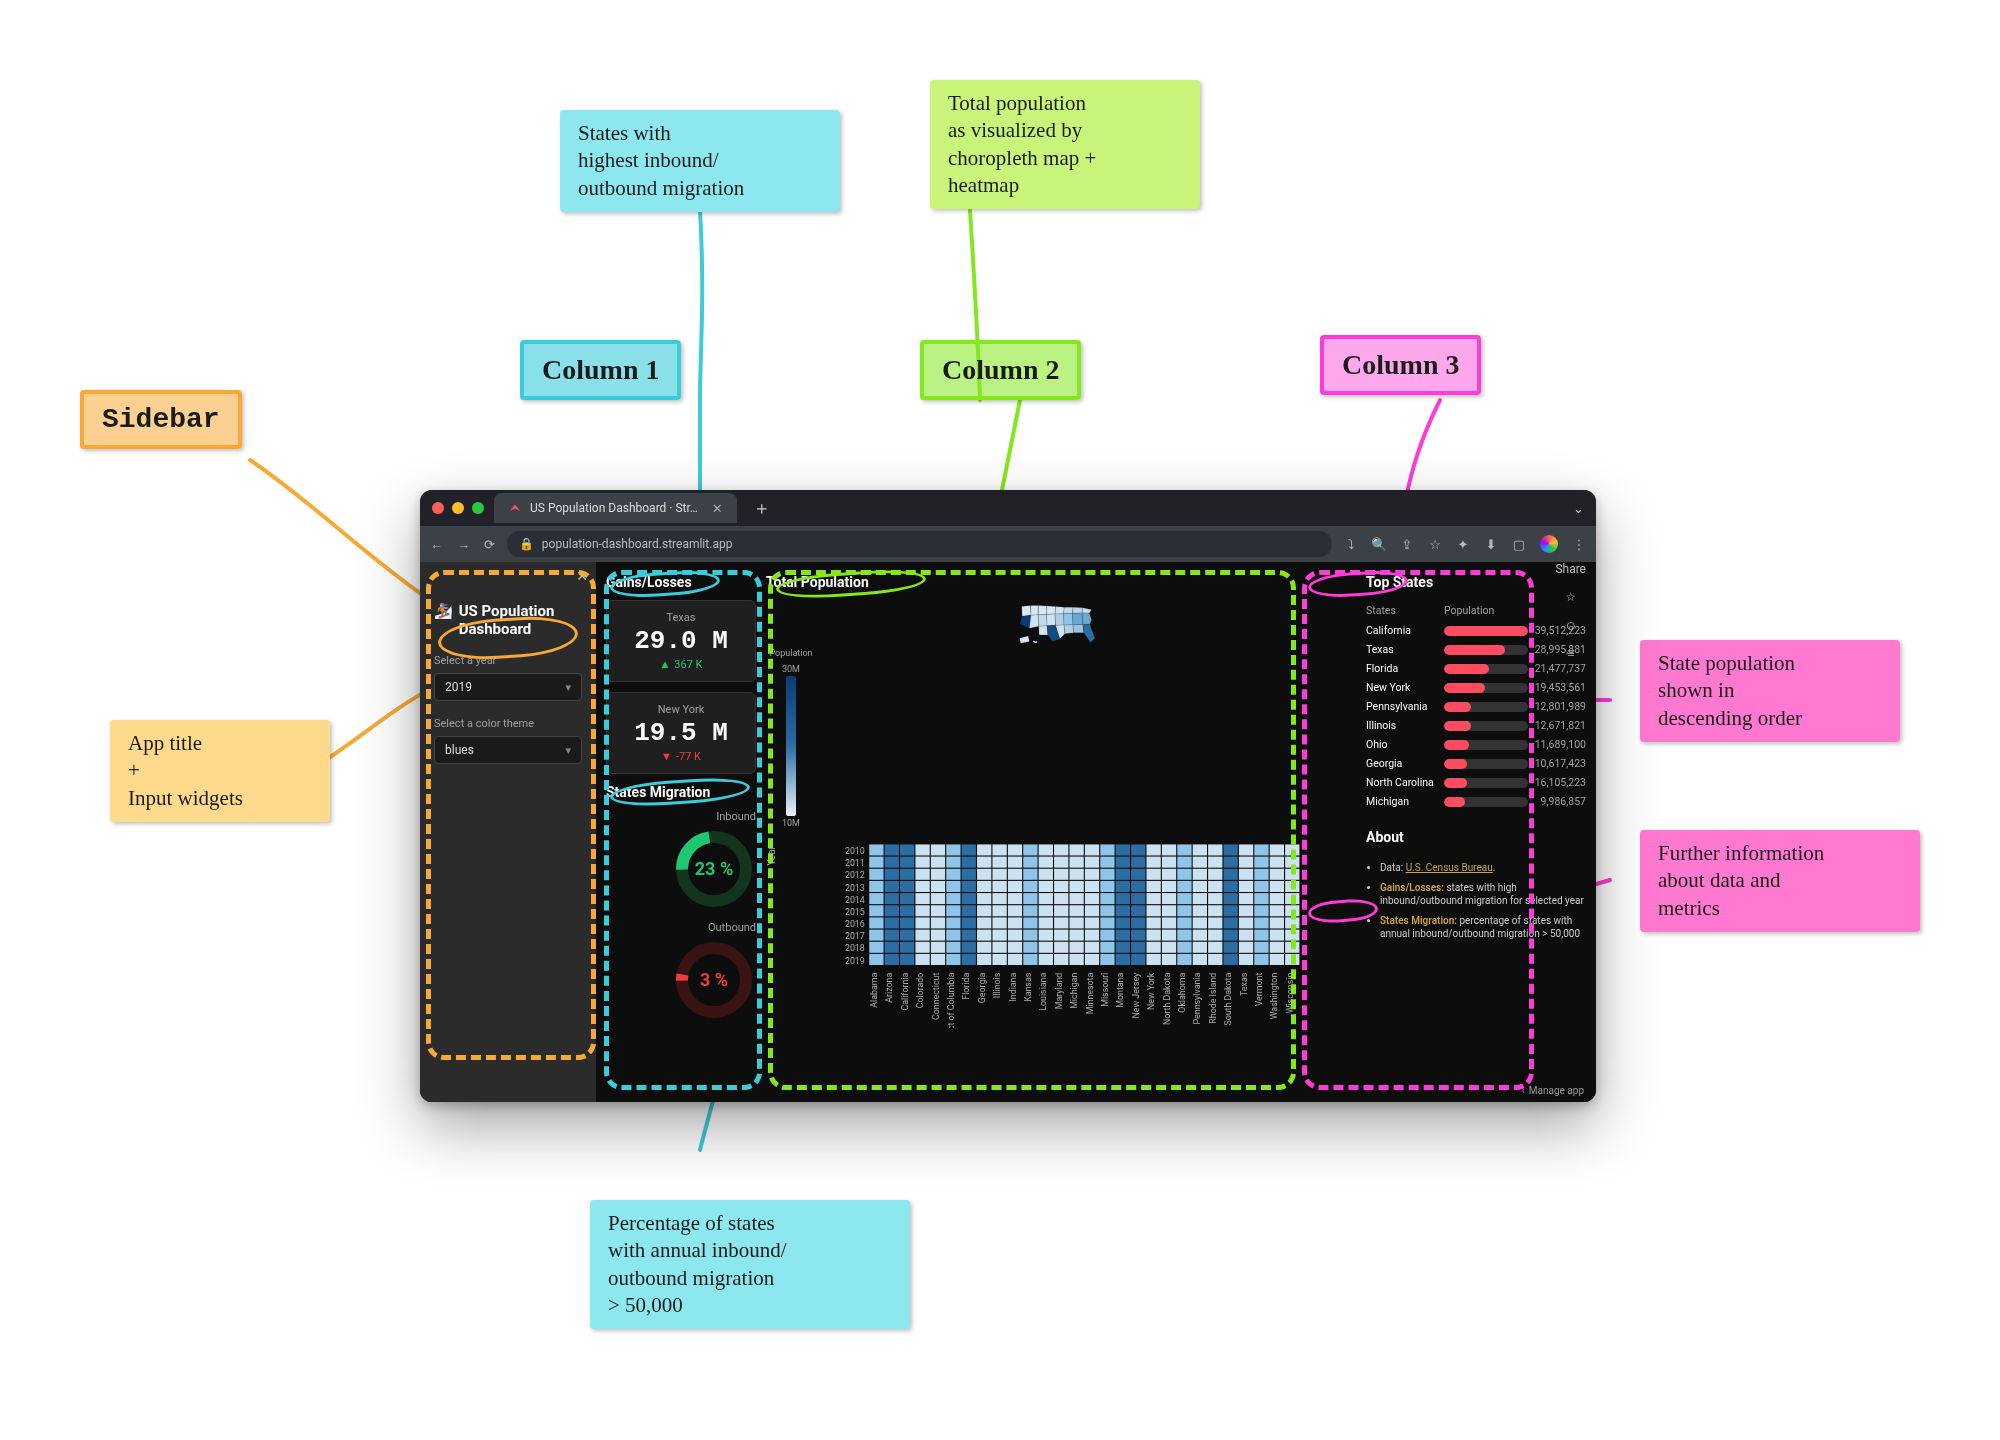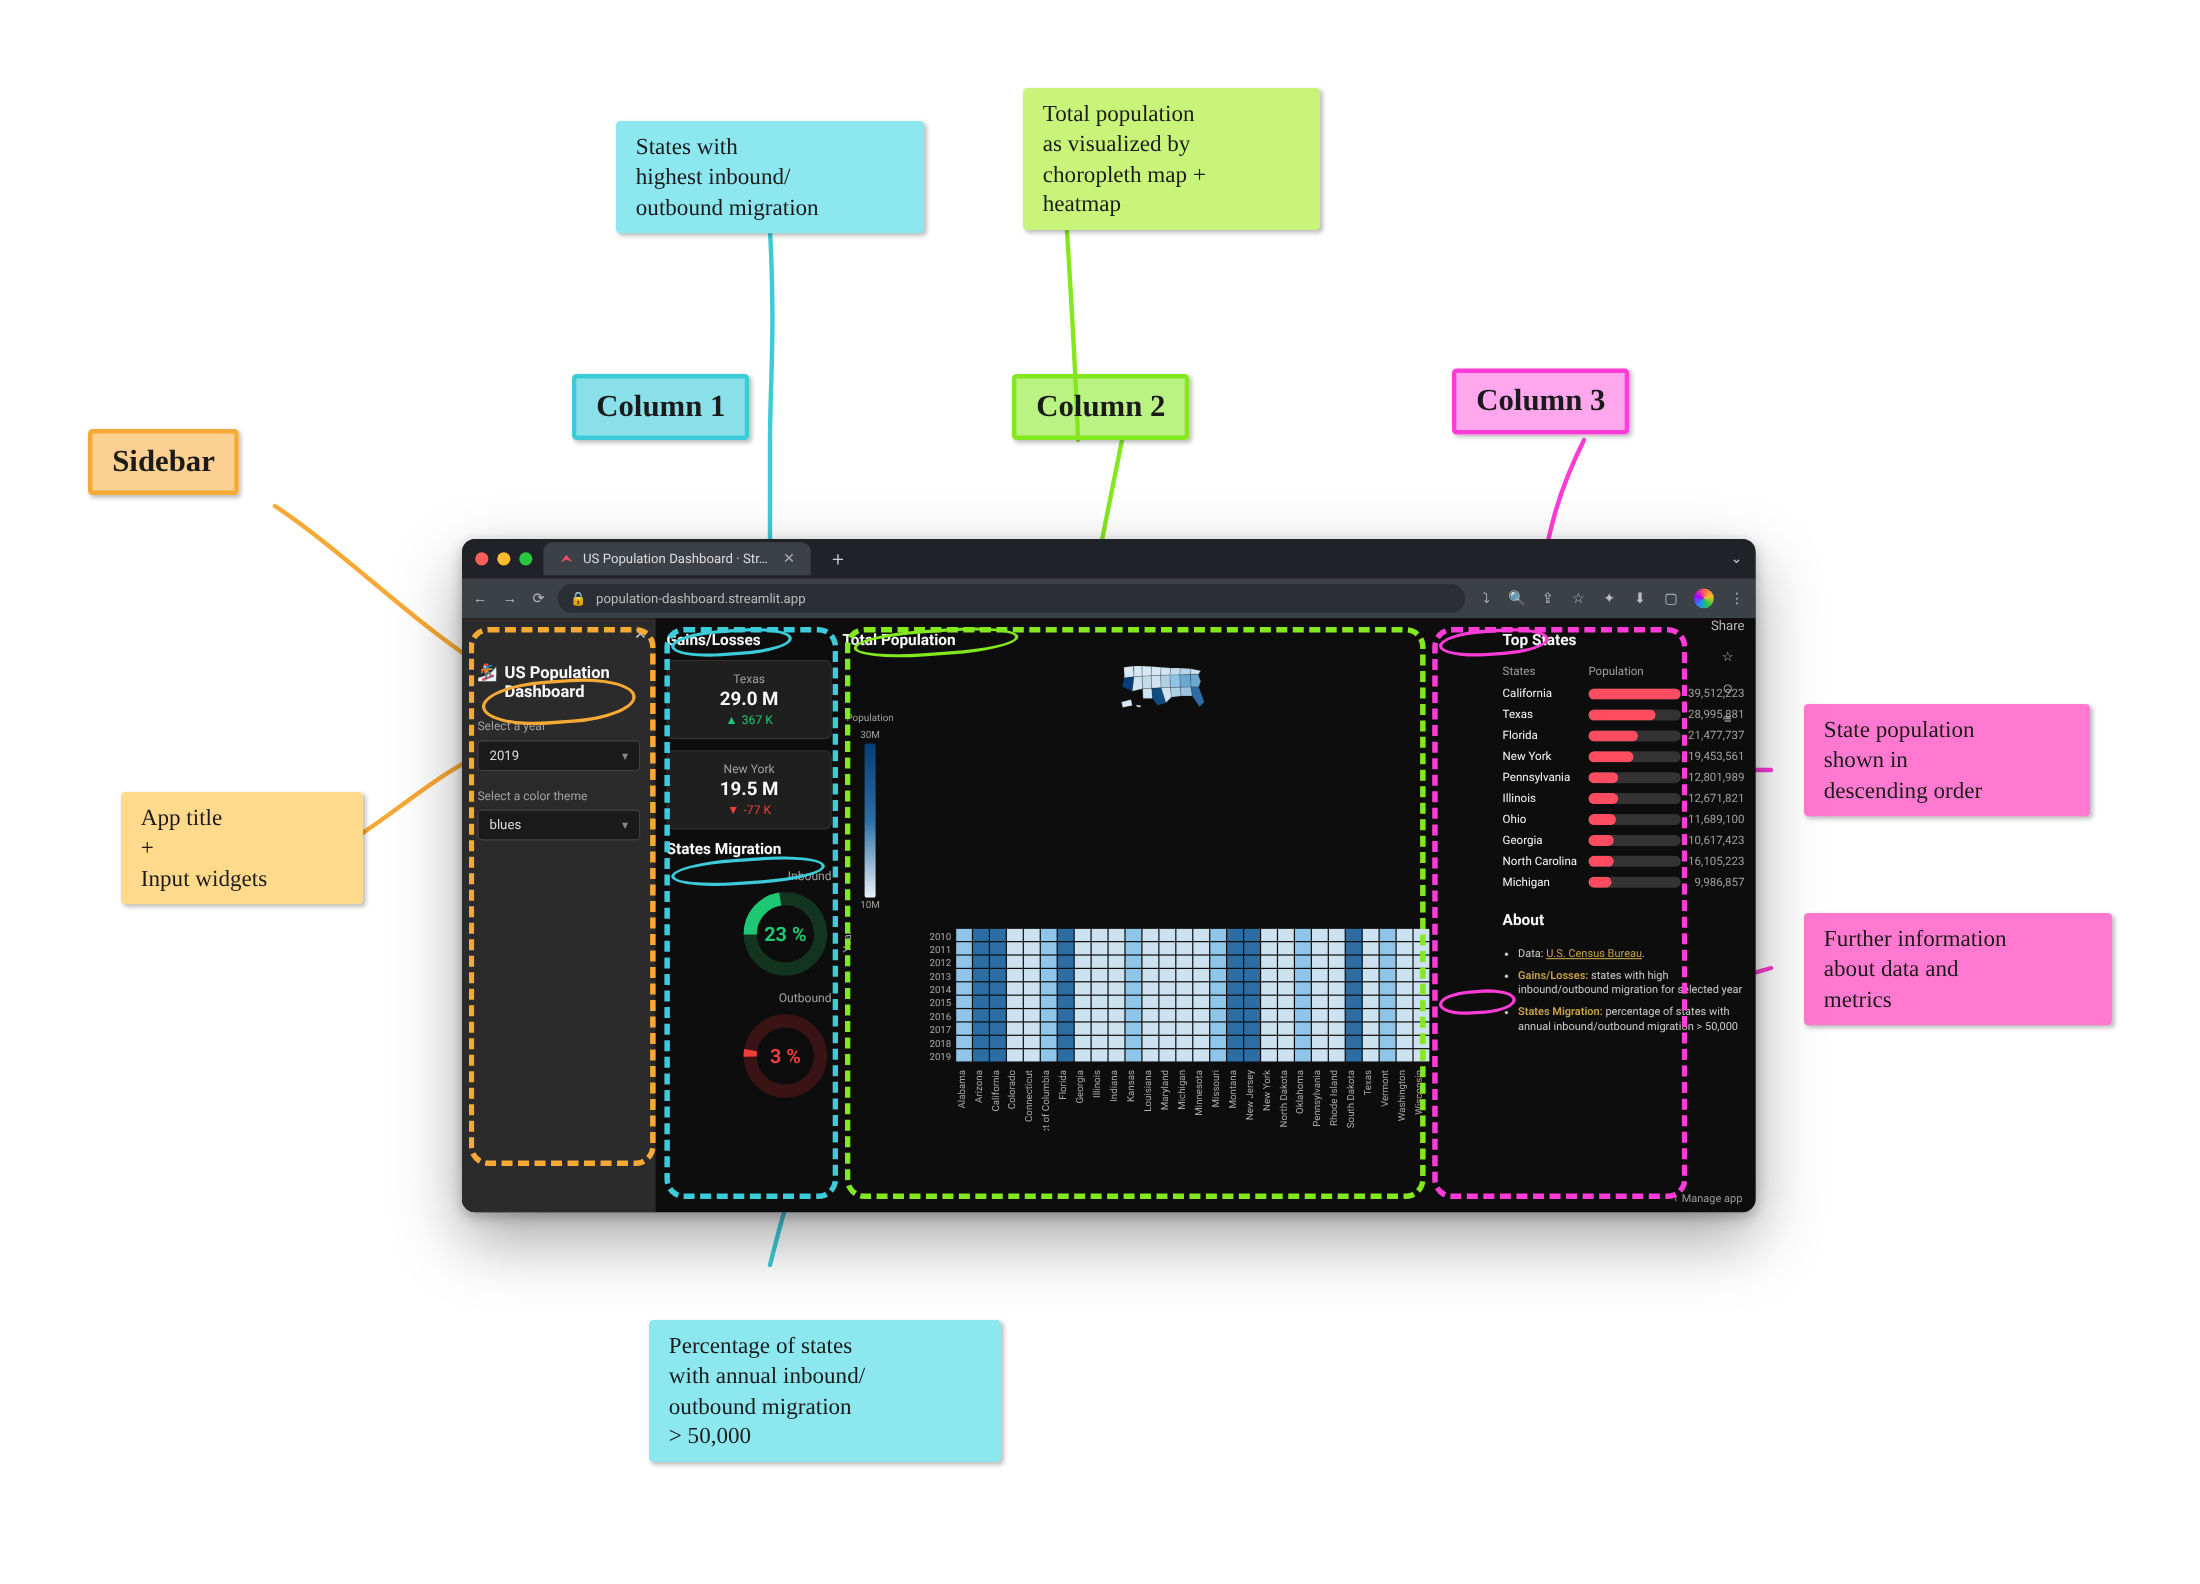--- a/index.html
+++ b/index.html
@@ -45,21 +45,21 @@
     border-radius:4px;
     white-space:nowrap;
     box-shadow:2px 2px 4px rgba(0,0,0,.25);
   }
   .annot.note{
     font-size:21px;
     font-weight:500;
     white-space:normal;
     line-height:1.3;
   }
-  .orange-box{background:rgba(247,169,53,.55);border:4px solid var(--orange);}
+  .orange-box{background:rgba(247,169,53,.55);border:4px solid var(--orange);font-family:Liberation Mono, monospace;}
   .cyan-box{background:rgba(60,204,217,.6);border:4px solid var(--cyan);}
   .lime-box{background:rgba(132,232,31,.55);border:4px solid var(--lime);}
   .magenta-box{background:rgba(255,60,215,.45);border:4px solid var(--magenta);}
   .pink-note{background:var(--pink);border:0;}
   .cyan-note{background:#8de7ef;border:0;}
   .lime-note{background:#c9f47a;border:0;}
   .orange-note{background:#ffd98c;border:0;}
 
   svg.connectors{position:absolute;inset:0;width:2000px;height:1440px;pointer-events:none;}
 
@@ -101,21 +101,21 @@
   .app-title .flag{font-size:15px;}
   .label{font-size:11px;color:var(--muted);margin-top:16px;margin-bottom:6px;}
   .select{background:#1a1a1a;border:1px solid #444;border-radius:4px;height:28px;display:flex;align-items:center;justify-content:space-between;padding:0 10px;font-size:12px;color:#ddd;}
   .select .chev{font-size:11px;color:#888;}
 
   .main{flex:1;padding:12px 10px 18px 10px;display:grid;grid-template-columns:150px 1fr 220px;gap:10px;overflow:hidden;}
   .col{display:flex;flex-direction:column;gap:10px;}
   .h{font-size:14px;font-weight:700;}
   .card{background:var(--card);border:1px solid var(--card-border);border-radius:6px;padding:10px;}
   .metric .state{font-size:11px;color:var(--muted);text-align:center;}
-  .metric .val{font-size:17px;font-weight:700;text-align:center;margin-top:2px;}
+  .metric .val{font-size:26px;font-weight:700;text-align:center;margin-top:2px;font-family:Liberation Mono, monospace;}
   .metric .delta{font-size:11px;text-align:center;margin-top:2px;display:flex;gap:4px;justify-content:center;align-items:center;}
   .delta.up{color:var(--green);} .delta.dn{color:var(--red);}
   .donut-wrap{display:flex;flex-direction:column;align-items:flex-end;}
   .donut-wrap .sub{font-size:11px;color:var(--muted);margin-bottom:4px;}
   svg.donut{width:84px;height:84px;}
 
   .col2 .section{display:flex;flex-direction:column;}
   .map-wrap{height:230px;display:flex;}
   svg.usmap{flex:1;}
   .legend{width:50px;display:flex;flex-direction:column;align-items:center;}

